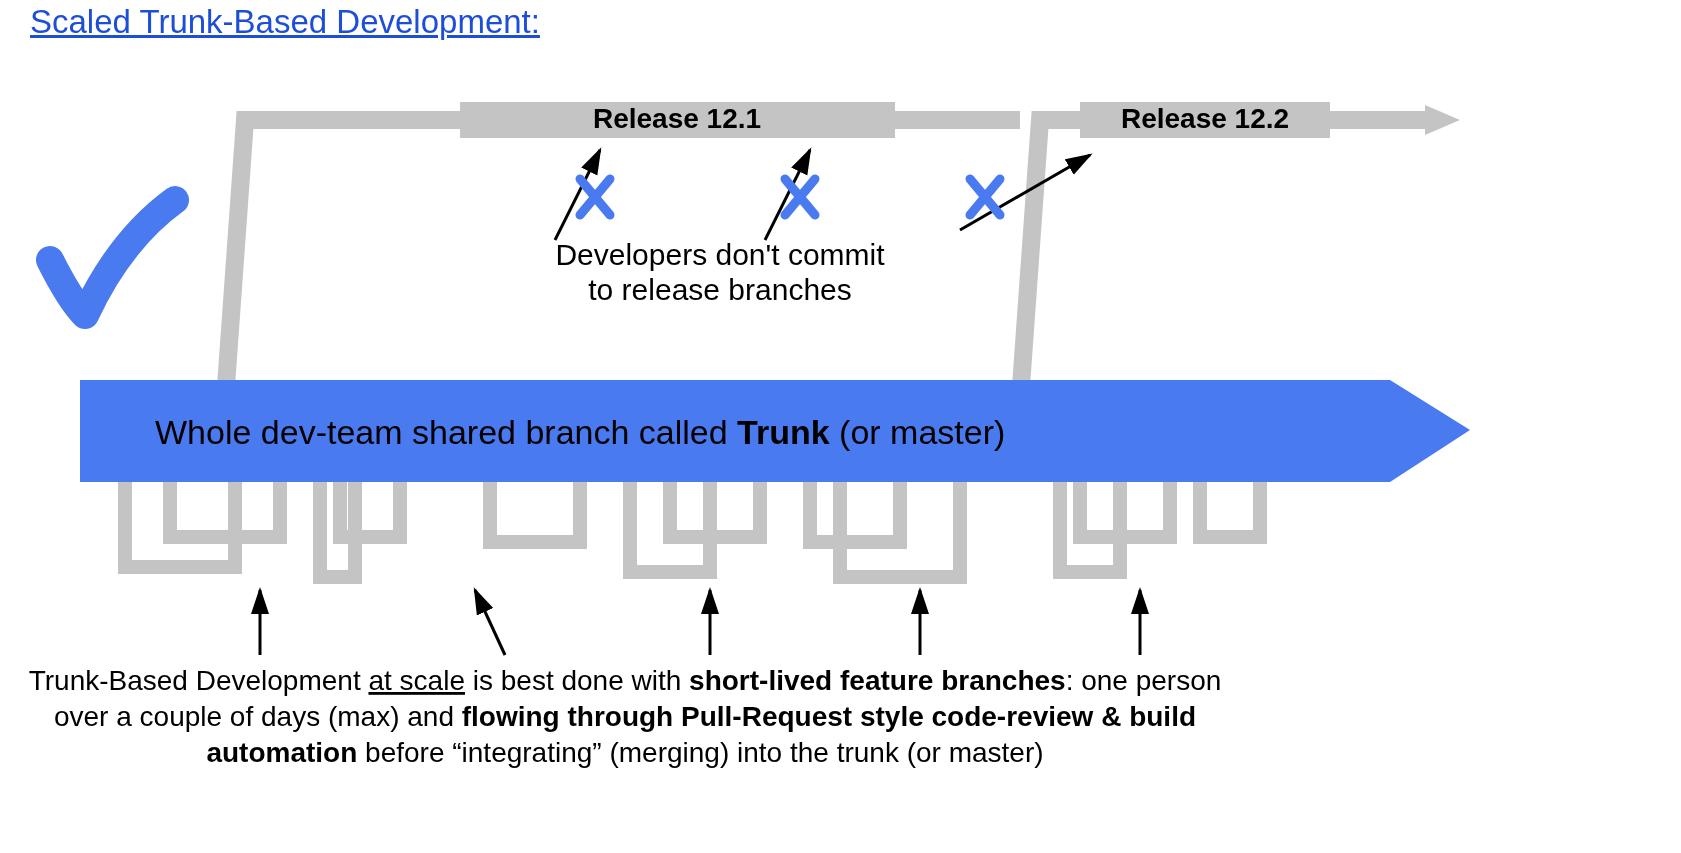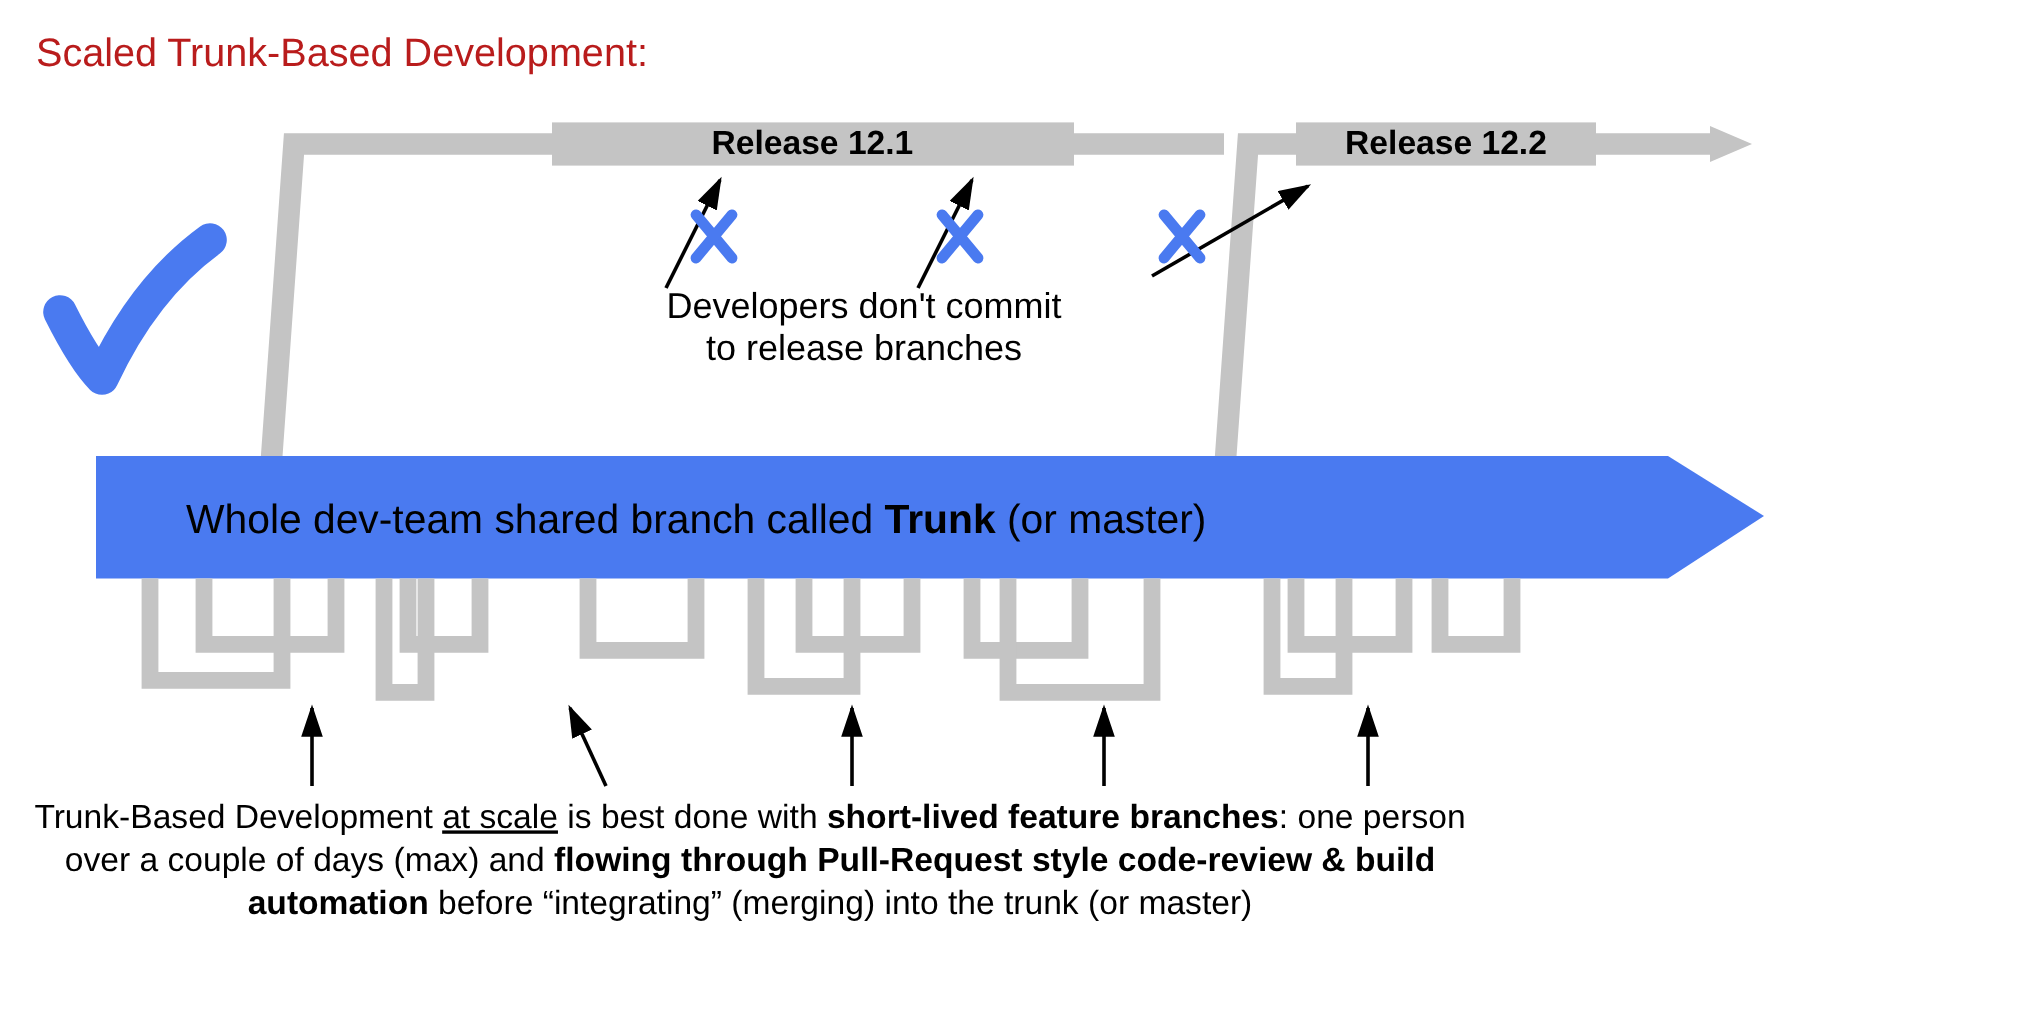--- a/index.html
+++ b/index.html
@@ -5,24 +5,25 @@
     * { margin: 0; padding: 0; box-sizing: border-box; }
     body {
       background:#fff;
       font-family: Arial, Helvetica, sans-serif;
       width:1681px; height:853px;
       position:relative;
       overflow:hidden;
     }
     .title {
       position:absolute;
-      left:30px; top:25px;
+      left:30px; top:3px;
       font-size:33px;
-      color:#b91c1c;
+      color:#1d4ed8;
       font-family: "Segoe UI", Arial, sans-serif;
+      text-decoration: underline;
     }
     .diagram {
       position:absolute;
       left:30px; top:90px;
       width:1450px; height:700px;
     }
     svg { overflow:visible; }
   </style>
 </head>
 <body>

